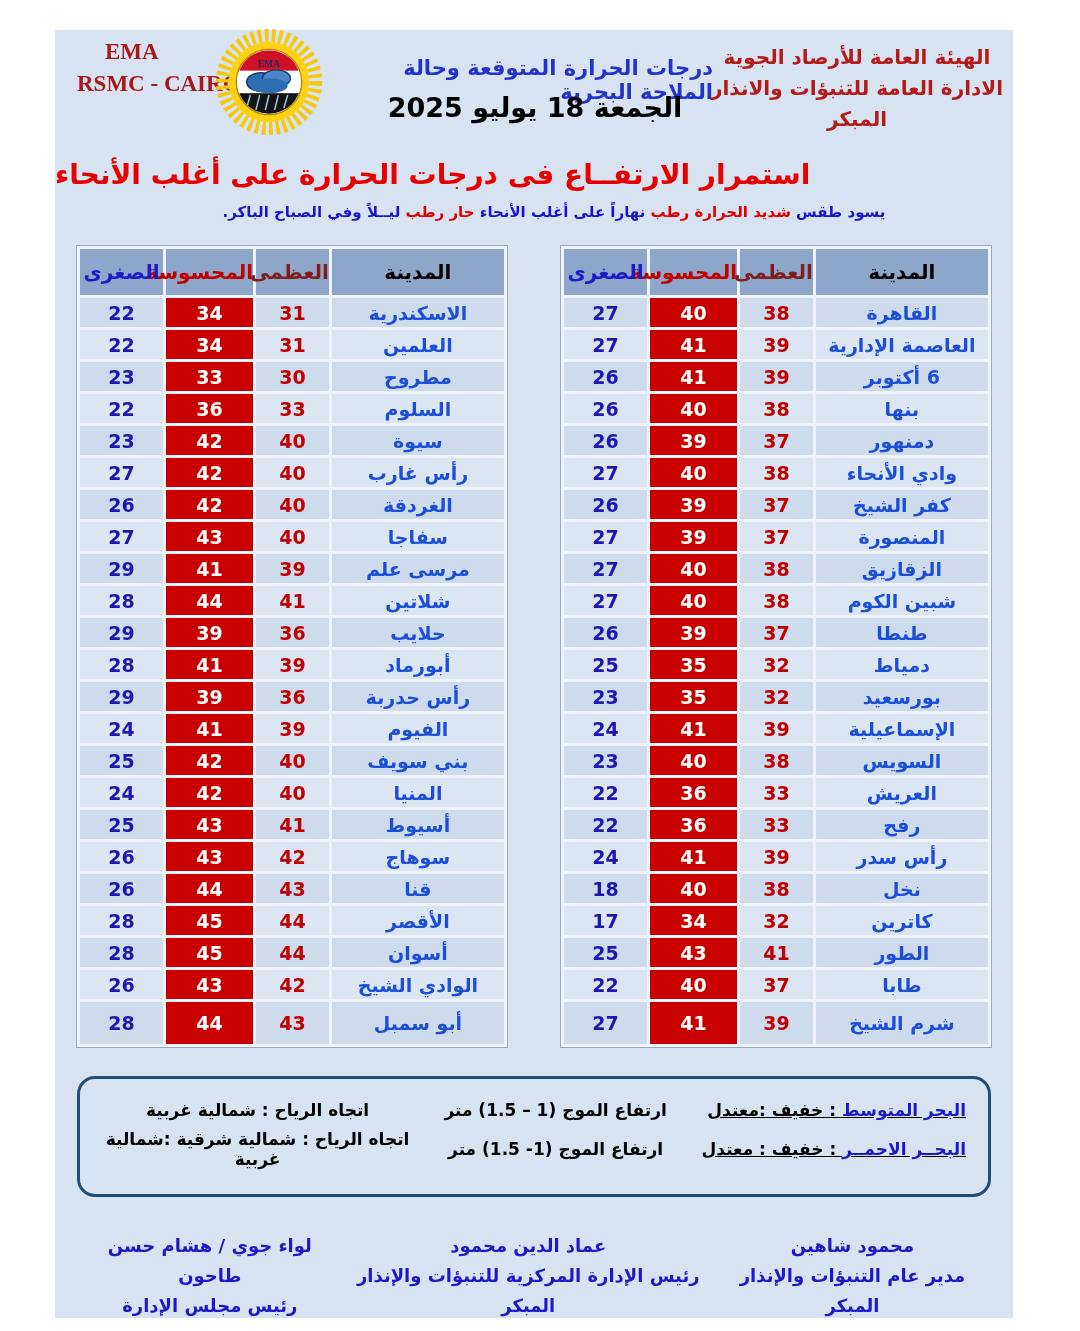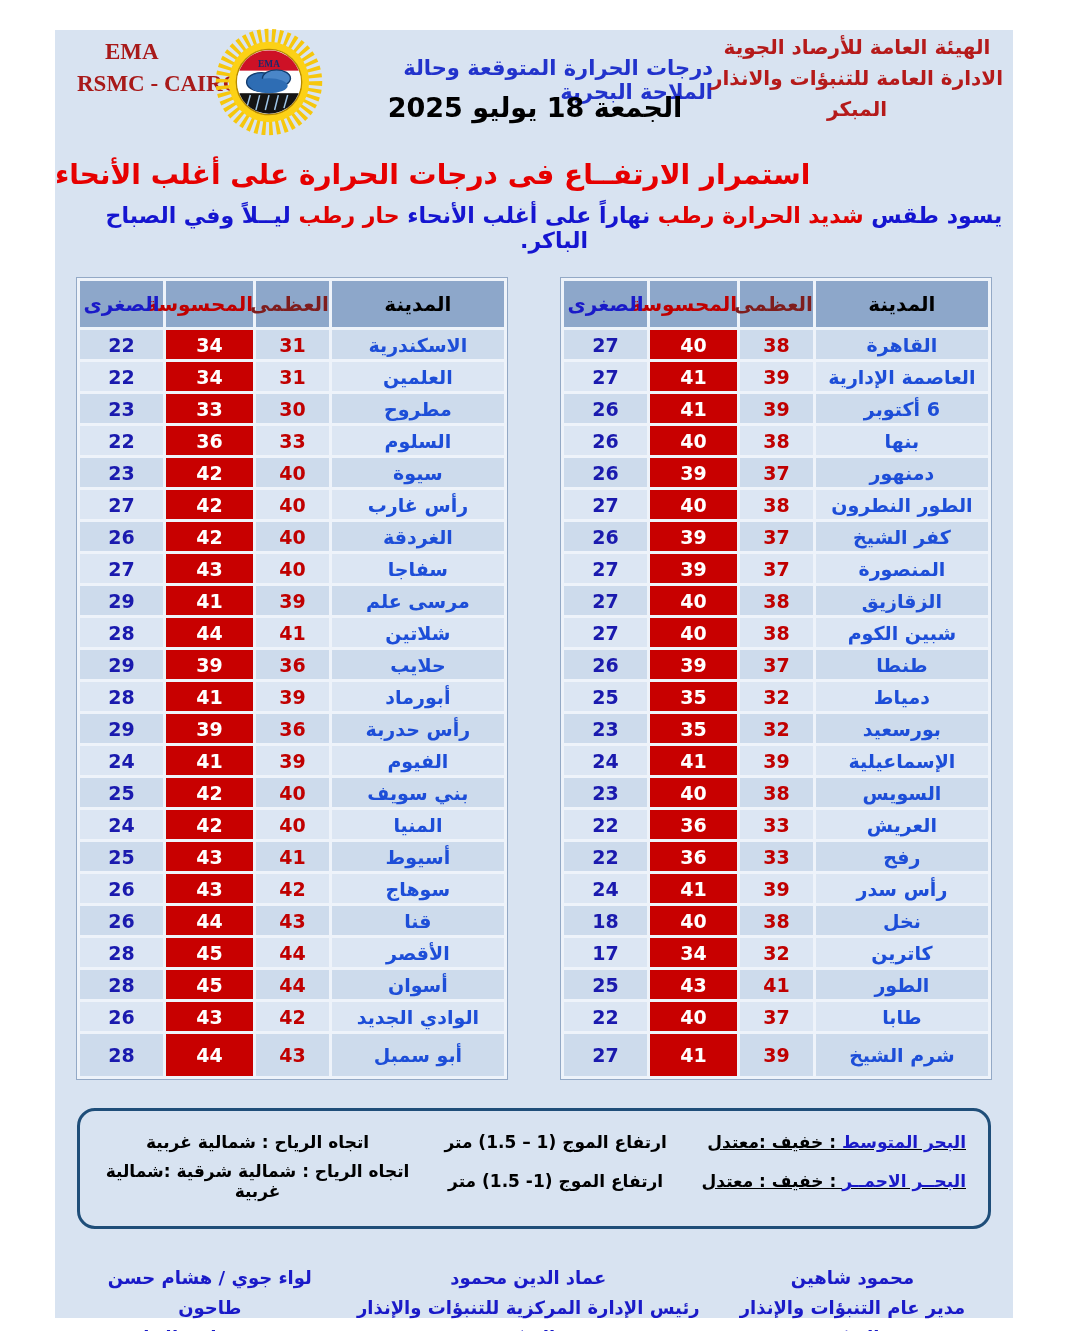--- a/index.html
+++ b/index.html
@@ -22,37 +22,37 @@
     font-weight: bold; font-size: 23px; line-height: 32px;
   }
   .brand .ema { padding-left: 28px; }
   .logo { position: absolute; left: 158px; top: -4px; width: 112px; height: 112px; }
   .doc-title {
     position: absolute; right: 300px; top: 26px; width: 388px;
     text-align: right; direction: rtl;
     color: #2233cc; font-size: 21px; font-weight: bold;
   }
   .org {
-    position: absolute; right: 6px; top: 2px; width: 300px;
+    position: absolute; right: 6px; top: 12px; width: 300px;
     text-align: center; direction: rtl;
     color: #b51a1a; font-size: 20px; font-weight: bold; line-height: 31px;
   }
   .date {
     position: absolute; right: 284px; top: 62px; width: 388px;
     text-align: center; direction: rtl;
     color: #000000; font-size: 27px; font-weight: bold;
   }
   
   .headline {
     margin-top: 12px; text-align: left; direction: rtl;
     font-size: 28px; font-weight: bold; letter-spacing: 0px;
   }
   .subtitle {
     margin-top: 12px; text-align: center; direction: rtl;
-    font-size: 22px; font-weight: bold; padding-left: 40px;
+    font-size: 15px; font-weight: bold; padding-left: 40px;
   }
   
   .tables {
     display: flex; justify-content: space-between;
     padding: 0 21px; margin-top: 24px;
   }
   table.temps {
     border-collapse: separate; border-spacing: 3px;
     background: #eef3fa; border: 1px solid #93a9c6;
     width: 432px; direction: rtl; table-layout: fixed;
@@ -294,21 +294,21 @@
             <td class="feels">45</td>
             <td class="min">28</td>
           </tr>
           <tr class="odd">
             <td class="city">أسوان</td>
             <td class="max">44</td>
             <td class="feels">45</td>
             <td class="min">28</td>
           </tr>
           <tr class="even">
-            <td class="city">الوادي الجديد</td>
+            <td class="city">الوادي الشيخ</td>
             <td class="max">42</td>
             <td class="feels">43</td>
             <td class="min">26</td>
           </tr>
           <tr class="odd">
             <td class="city">أبو سمبل</td>
             <td class="max">43</td>
             <td class="feels">44</td>
             <td class="min">28</td>
           </tr>
@@ -355,21 +355,21 @@
             <td class="feels">40</td>
             <td class="min">26</td>
           </tr>
           <tr class="odd">
             <td class="city">دمنهور</td>
             <td class="max">37</td>
             <td class="feels">39</td>
             <td class="min">26</td>
           </tr>
           <tr class="even">
-            <td class="city">الطور النطرون</td>
+            <td class="city">وادي الأنحاء</td>
             <td class="max">38</td>
             <td class="feels">40</td>
             <td class="min">27</td>
           </tr>
           <tr class="odd">
             <td class="city">كفر الشيخ</td>
             <td class="max">37</td>
             <td class="feels">39</td>
             <td class="min">26</td>
           </tr>

